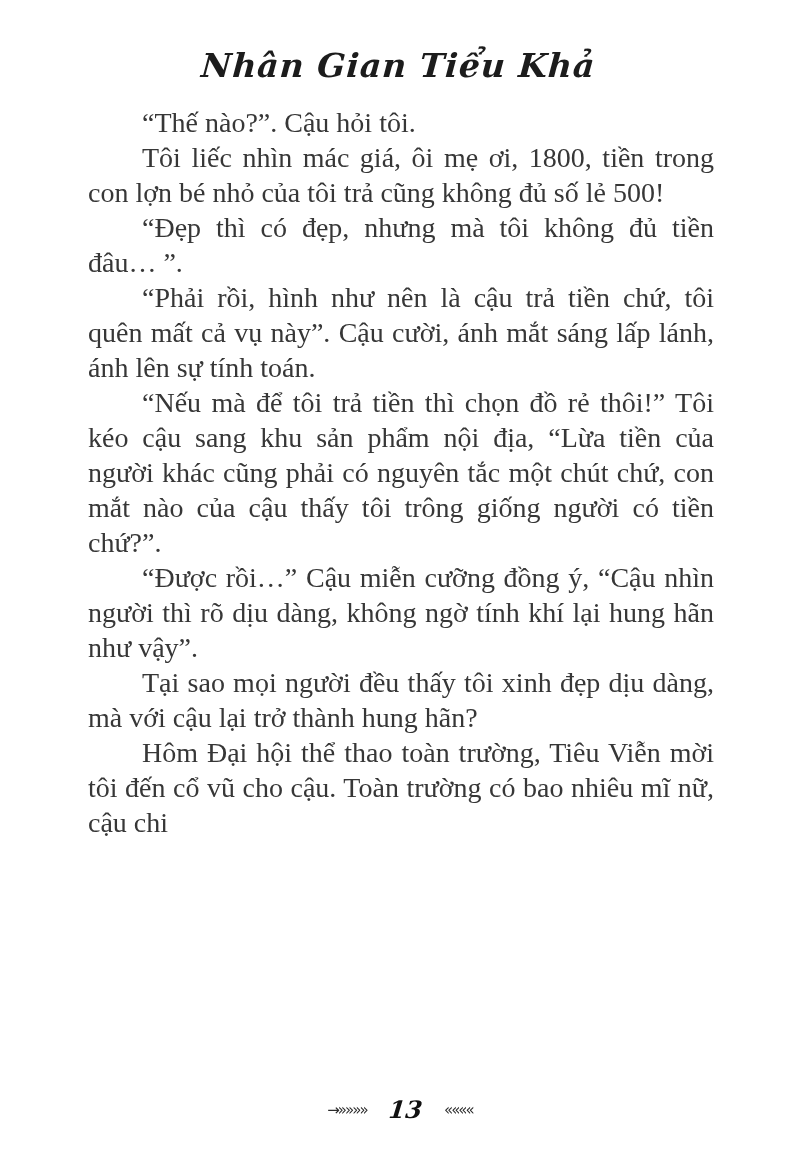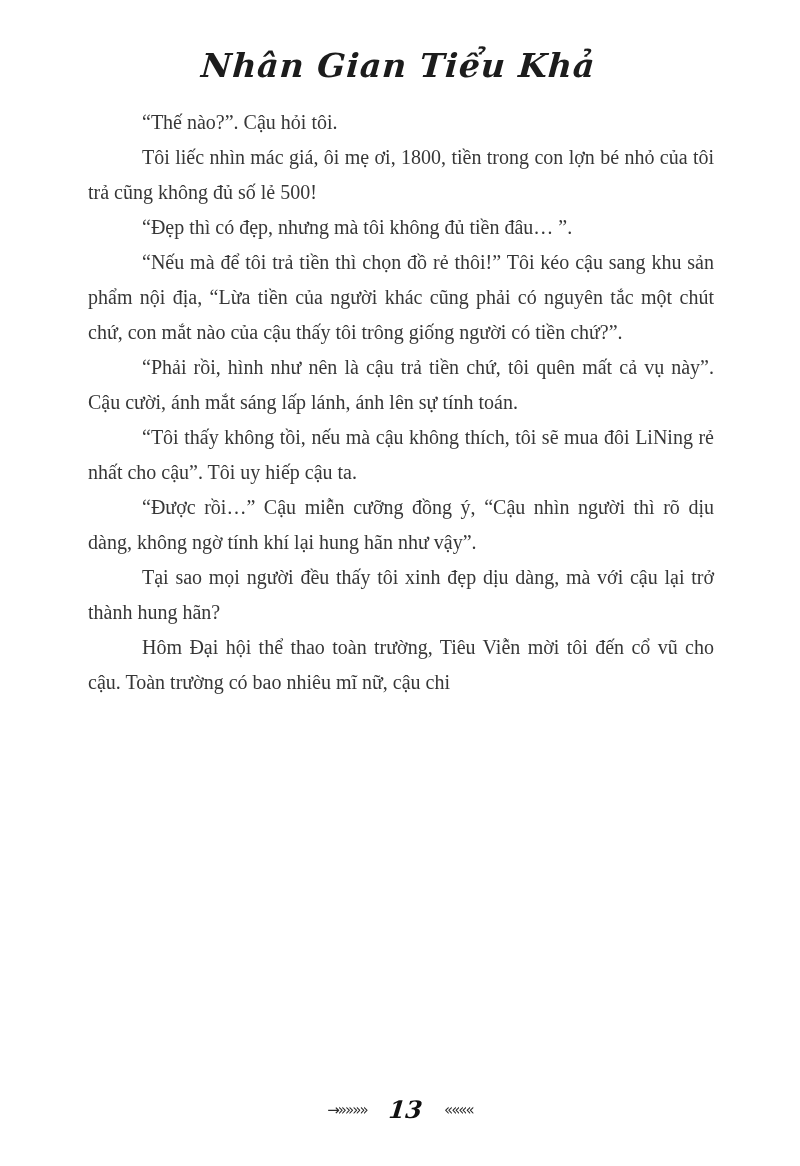--- a/index.html
+++ b/index.html
@@ -24,21 +24,21 @@
     font-family: "DejaVu Serif", serif;
     font-style: italic;
     font-weight: bold;
     font-size: 33px;
     letter-spacing: 1px;
     color: #1c1c1c;
     transform: skewX(-4deg);
   }
   .book-content {
     padding: 20px 86px 0 88px;
-    font-size: 20px;
+    font-size: 28px;
     line-height: 35px;
     text-align: justify;
     color: #373737;
   }
   .book-content p {
     margin: 0;
     text-indent: 54px;
   }
   .book-footer {
     position: absolute;
@@ -72,23 +72,22 @@
 <body>
 
 <div class="book-page">
 
   <div class="book-title">Nhân Gian Tiểu Khả</div>
 
   <div class="book-content">
     <p>“Thế nào?”. Cậu hỏi tôi.</p>
     <p>Tôi liếc nhìn mác giá, ôi mẹ ơi, 1800, tiền trong con lợn bé nhỏ của tôi trả cũng không đủ số lẻ 500!</p>
     <p>“Đẹp thì có đẹp, nhưng mà tôi không đủ tiền đâu… ”.</p>
+    <p>“Phải rồi, hình như nên là cậu trả tiền chứ, tôi quên mất cả vụ này”. Cậu cười, ánh mắt sáng lấp lánh, ánh lên sự tính toán.</p>
     <p>“Nếu mà để tôi trả tiền thì chọn đồ rẻ thôi!” Tôi kéo cậu sang khu sản phẩm nội địa, “Lừa tiền của người khác cũng phải có nguyên tắc một chút chứ, con mắt nào của cậu thấy tôi trông giống người có tiền chứ?”.</p>
-    <p>“Phải rồi, hình như nên là cậu trả tiền chứ, tôi quên mất cả vụ này”. Cậu cười, ánh mắt sáng lấp lánh, ánh lên sự tính toán.</p>
-    <p>“Tôi thấy không tồi, nếu mà cậu không thích, tôi sẽ mua đôi LiNing rẻ nhất cho cậu”. Tôi uy hiếp cậu ta.</p>
     <p>“Được rồi…” Cậu miễn cưỡng đồng ý, “Cậu nhìn người thì rõ dịu dàng, không ngờ tính khí lại hung hãn như vậy”.</p>
     <p>Tại sao mọi người đều thấy tôi xinh đẹp dịu dàng, mà với cậu lại trở thành hung hãn?</p>
     <p>Hôm Đại hội thể thao toàn trường, Tiêu Viễn mời tôi đến cổ vũ cho cậu. Toàn trường có bao nhiêu mĩ nữ, cậu chi</p>
   </div>
 
   <div class="book-footer">
     <span class="ornament">→»»»»</span>
     <span class="page-number">13</span>
     <span class="ornament">««««</span>
   </div>

